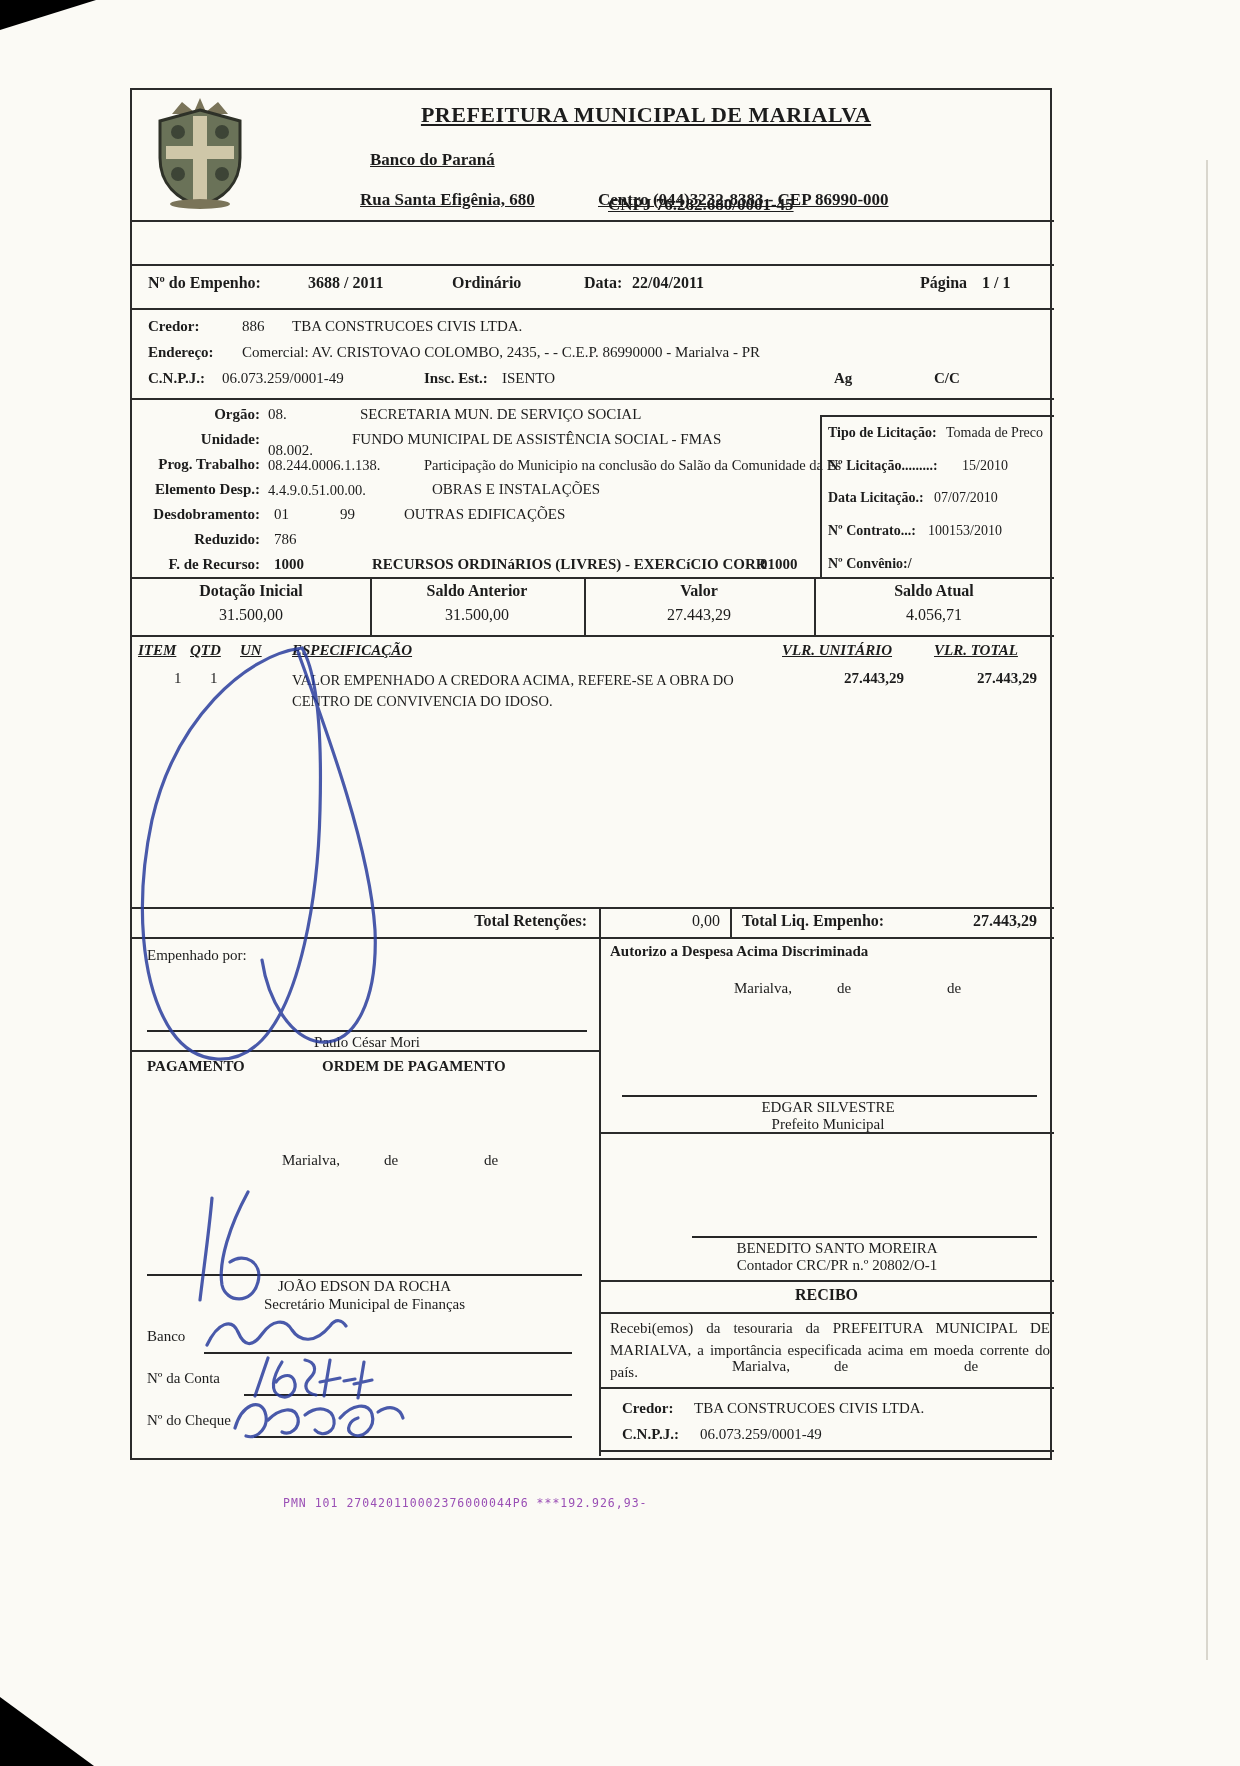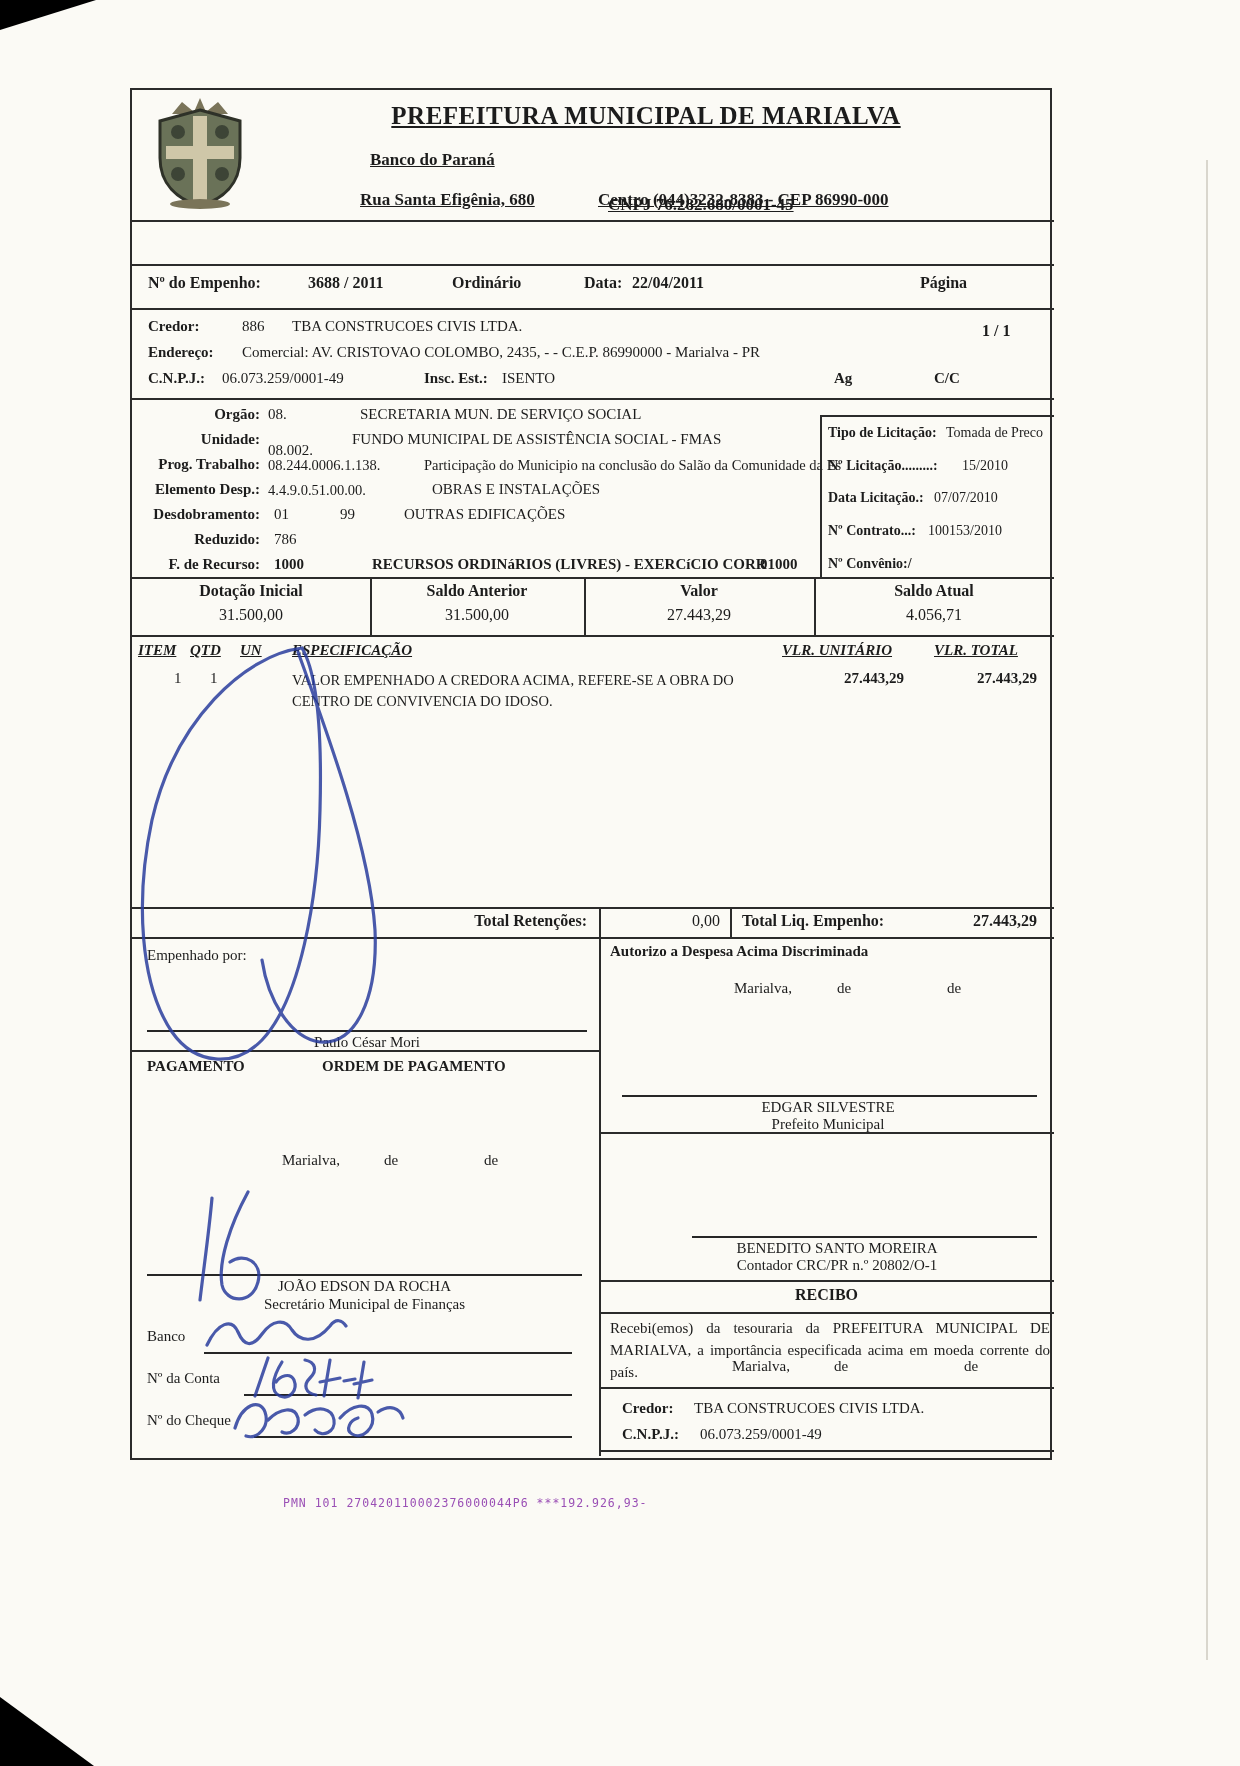--- a/index.html
+++ b/index.html
@@ -14,21 +14,21 @@
   .u { text-decoration:underline; }
   .ctr { text-align:center; }
   .rt { text-align:right; }
   .hline { position:absolute; background:#2b2b2b; height:2px; }
   .vline { position:absolute; background:#2b2b2b; width:2px; }
   .sigline { position:absolute; height:0; border-top:2px solid #262626; }
   .f14 { font-size:14px; } .f145 { font-size:14.5px; } .f15 { font-size:15px; }
   .f16 { font-size:16px; } .f17 { font-size:17px; }
   .labelcol { left:0; width:128px; text-align:right; font-weight:bold; }
   .doctitle { width:100%; text-align:center; font-size:23px; font-weight:bold; word-spacing:14px; letter-spacing:1px; }
-  .orgname { left:118px; width:792px; text-align:center; font-size:25px; font-weight:bold; text-decoration:underline; letter-spacing:0.5px; }
+  .orgname { left:118px; width:792px; text-align:center; font-size:22px; font-weight:bold; text-decoration:underline; letter-spacing:0.5px; }
   .dotmatrix { position:absolute; font-family:"DejaVu Sans Mono", monospace; font-size:11.5px; color:#9a4fb5; letter-spacing:1px; }
   .corner-tl { position:absolute; left:0; top:0; width:96px; height:30px; background:#000;
                clip-path:polygon(0 0, 100% 0, 0 100%); }
   .corner-bl { position:absolute; left:0; bottom:0; width:94px; height:84px; background:#000;
                clip-path:polygon(0 18%, 100% 100%, 0 100%); }
   .scan-edge { position:absolute; left:1206px; top:160px; width:2px; height:1500px; background:#d9d6cd; }
   .penlayer { position:absolute; left:0; top:0; width:1240px; height:1766px; pointer-events:none; }
 </style>
 </head>
 <body>
@@ -61,21 +61,21 @@
 
     <div class="hline" style="left:0; top:130px; width:922px;"></div>
     <div class="hline" style="left:0; top:174px; width:922px;"></div>
 
     <div class="abs b f16" style="left:16px; top:184px;">Nº do Empenho:</div>
     <div class="abs b f16" style="left:176px; top:184px;">3688 / 2011</div>
     <div class="abs b f16" style="left:320px; top:184px;">Ordinário</div>
     <div class="abs b f16" style="left:452px; top:184px;">Data:</div>
     <div class="abs b f16" style="left:500px; top:184px;">22/04/2011</div>
     <div class="abs b f16" style="left:788px; top:184px;">Página</div>
-    <div class="abs b f16" style="left:850px; top:184px;margin-top:48px;">1 / 1</div>
+    <div class="abs b f16" style="left:850px; top:184px;">1 / 1</div>
     <div class="hline" style="left:0; top:218px; width:922px;"></div>
 
     <div class="abs b f15" style="left:16px; top:228px;">Credor:</div>
     <div class="abs f15" style="left:110px; top:228px;">886</div>
     <div class="abs f15" style="left:160px; top:228px;">TBA CONSTRUCOES CIVIS LTDA.</div>
     <div class="abs b f15" style="left:16px; top:254px;">Endereço:</div>
     <div class="abs f15" style="left:110px; top:254px;">Comercial: AV. CRISTOVAO COLOMBO, 2435, - - C.E.P. 86990000 - Marialva - PR</div>
     <div class="abs b f15" style="left:16px; top:280px;">C.N.P.J.:</div>
     <div class="abs f15" style="left:90px; top:280px;">06.073.259/0001-49</div>
     <div class="abs b f15" style="left:292px; top:280px;">Insc. Est.:</div>

